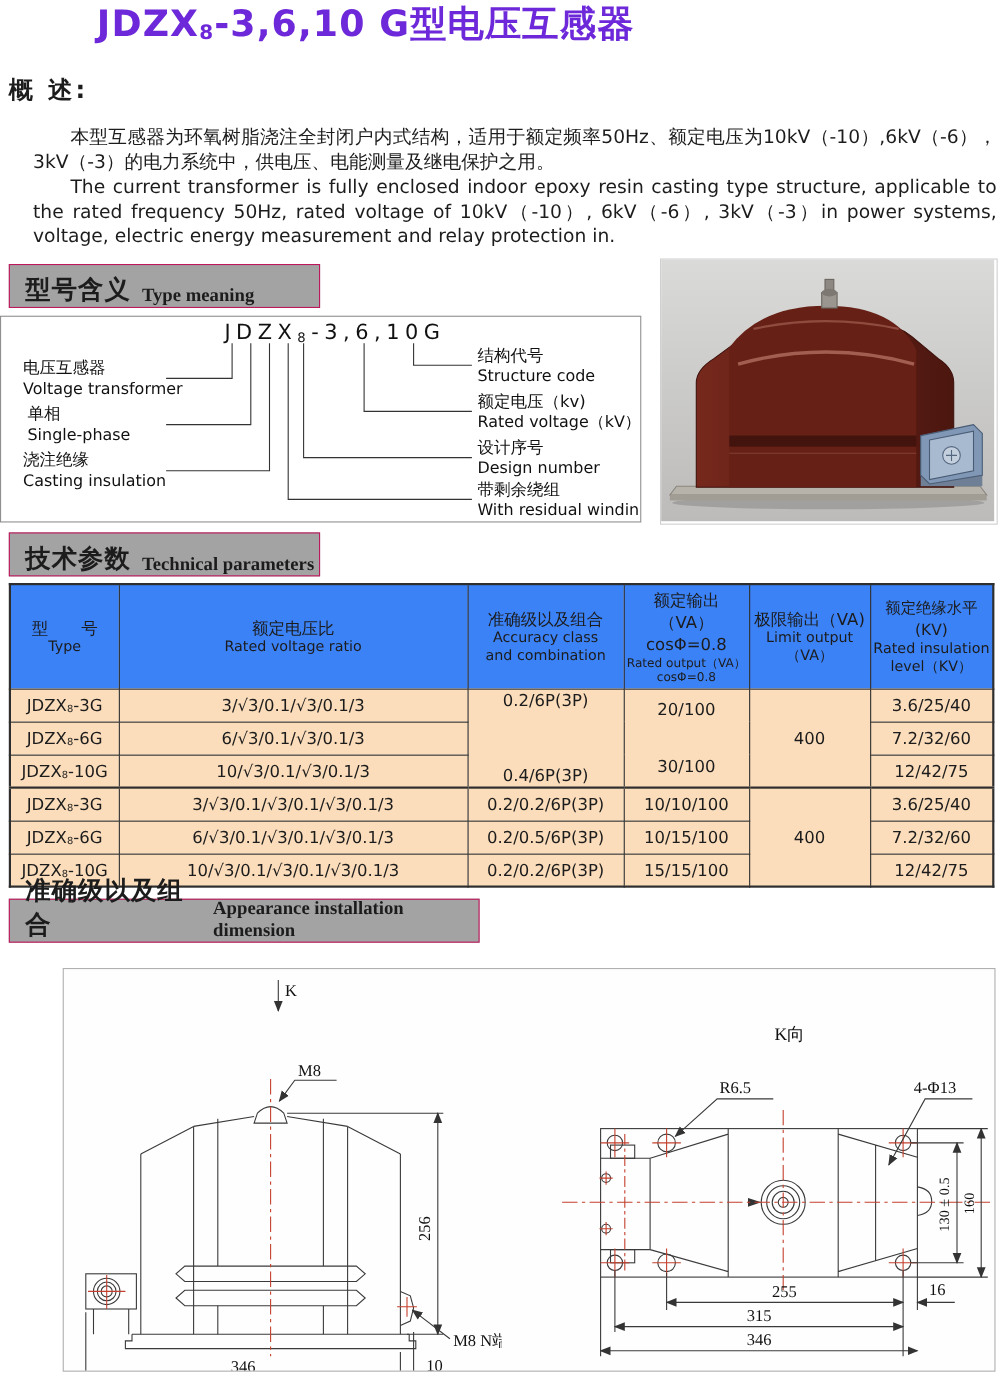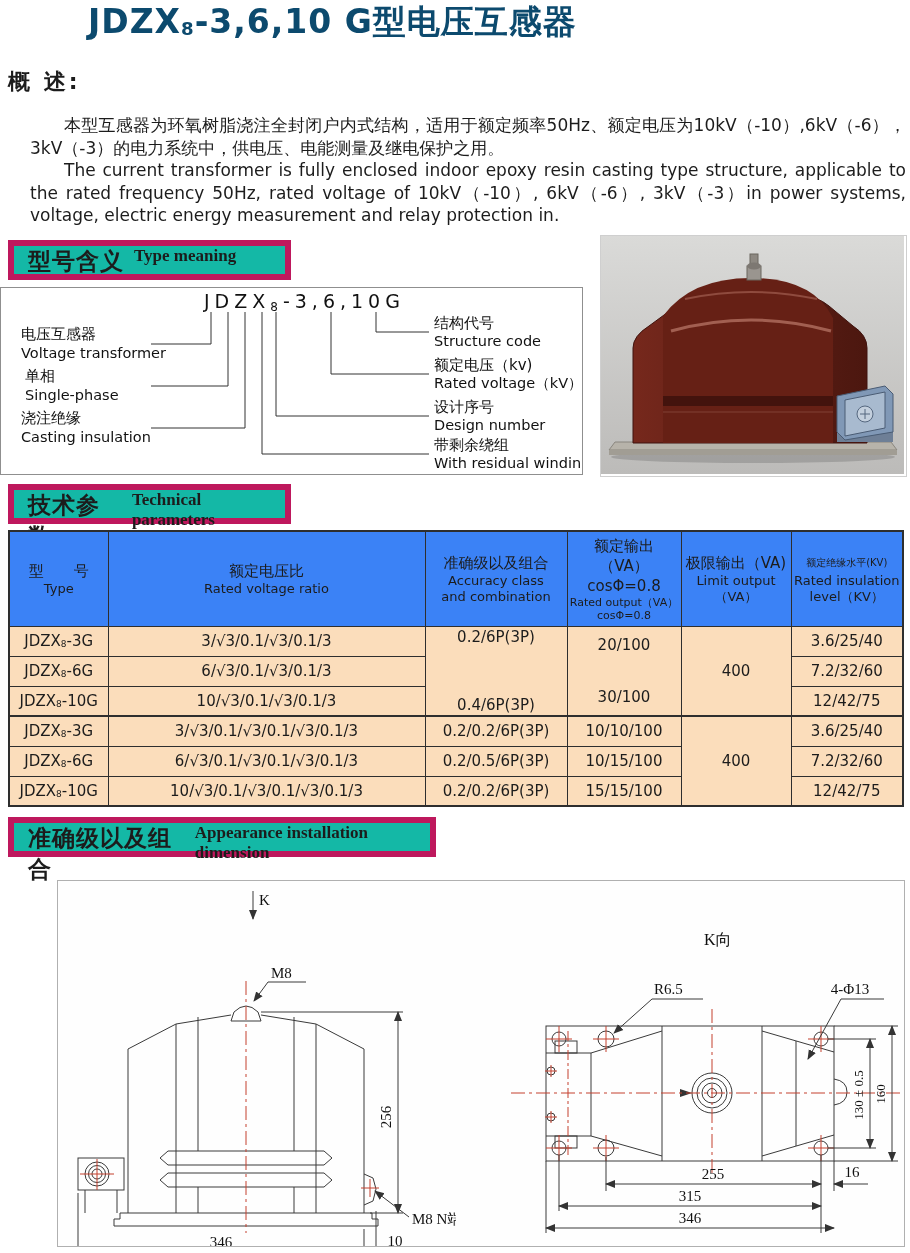--- a/index.html
+++ b/index.html
@@ -3,30 +3,30 @@
 <meta charset="utf-8">
 <style>
   html,body{margin:0;padding:0;}
   body{
     width:910px;height:1253px;position:relative;background:#ffffff;
     font-family:"DejaVu Sans","Liberation Sans",sans-serif;color:#1c1c1c;
     overflow:hidden;
   }
   
   .title-block{position:absolute;left:88px;top:4px;line-height:36px;}
-  .title-line{font-size:33px;font-weight:bold;color:#0c4a6e;letter-spacing:1px;white-space:nowrap;}
+  .title-line{font-size:33px;font-weight:bold;color:#6d28d9;letter-spacing:1px;white-space:nowrap;}
   .title-line .sub8{font-size:0.55em;vertical-align:-0.12em;}
   
   .overview-heading{position:absolute;left:8px;top:67px;font-size:22px;font-weight:bold;letter-spacing:3px;}
   .overview-paras{position:absolute;left:30px;top:114px;width:876px;}
   .overview-paras p{margin:0;font-size:17px;line-height:22.5px;text-indent:2em;text-align:justify;}
   
   .section-tab{
-    position:absolute;height:40px;background:#14b8a6;border:6px solid #be185d;
-    display:flex;align-items:flex-start;gap:10px;padding-left:14px;box-sizing:border-box;
+    position:absolute;height:40px;background:#a3a3a3;border:1px solid #be185d;
+    display:flex;align-items:flex-end;gap:10px;padding-left:14px;box-sizing:border-box;
   }
   .section-tab .zh{font-size:23px;font-weight:bold;letter-spacing:1px;}
   .section-tab .en{font-size:17px;font-weight:bold;font-family:"Liberation Serif",serif;}
   #tab-type{left:8px;top:240px;width:283px;}
   #tab-tech{left:8px;top:484px;width:283px;}
   #tab-dim{left:8px;top:817px;width:428px;}
   
   .diagram-box{position:absolute;left:0;top:287px;width:581px;height:186px;border:1px solid #8f8f8f;}
   .photo-box{position:absolute;left:600px;top:235px;width:305px;height:240px;border:1px solid #cfcfcf;}
   
@@ -175,21 +175,21 @@
       <div class="th-zh">额定输出（VA）</div>
       <div class="th-zh">cosΦ=0.8</div>
       <div class="th-small">Rated output（VA）</div>
       <div class="th-small">cosΦ=0.8</div>
     </th>
     <th>
       <div class="th-zh">极限输出（VA)</div>
       <div class="th-en">Limit output（VA）</div>
     </th>
     <th>
-      <div class="th-zh" style="font-size:10px">额定绝缘水平(KV)</div>
+      <div class="th-zh" style="font-size:14px">额定绝缘水平(KV)</div>
       <div class="th-en">Rated insulation</div>
       <div class="th-en">level（KV）</div>
     </th>
   </tr>
 
   <tr>
     <td><span>JDZX</span><span class="sub8">8</span><span>-3G</span></td>
     <td>3/√3/0.1/√3/0.1/3</td>
     <td rowspan="3">
       <div class="stacked">

